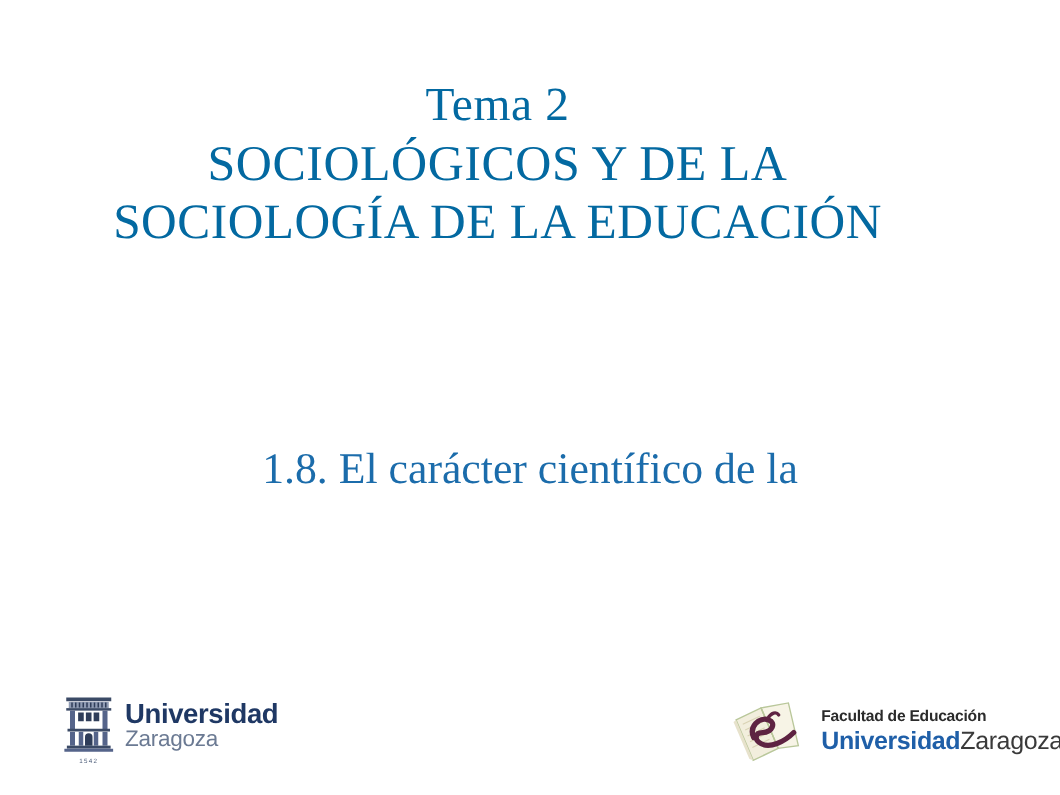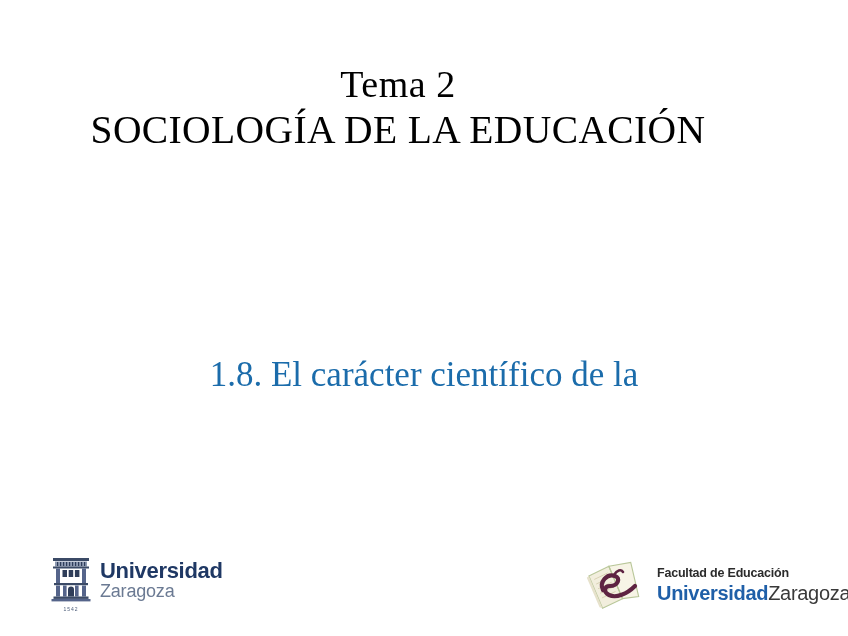--- a/index.html
+++ b/index.html
@@ -20,21 +20,21 @@
     box-sizing: border-box;
   }
 
   
   .title-block {
     position: absolute;
     left: 0;
     top: 62px;
     width: 796px;
     text-align: center;
-    color: #000000;
+    color: #0369a1;
     font-family: "Liberation Serif", "DejaVu Serif", serif;
   }
   .title-line {
     display: block;
     line-height: 1.18;
     white-space: nowrap;
     letter-spacing: 0.2px;
   }
   .title-line-1 {
     font-size: 38px;
@@ -156,20 +156,21 @@
     color: #3a3a3a;
   }
 </style>
 </head>
 <body>
 
 <div class="slide">
 
   <div class="title-block">
     <span class="title-line title-line-1">Tema 2</span>
+    <span class="title-line title-line-3">SOCIOLÓGICOS Y DE LA</span>
     <span class="title-line title-line-4">SOCIOLOGÍA DE LA EDUCACIÓN</span>
   </div>
 
   <div class="subtitle-block">
     <span class="subtitle-line">1.8. El carácter científico de la</span>
   </div>
 
   <div class="logo-unizar">
     <div class="unizar-mark">
       <svg width="42" height="50" viewBox="0 0 42 50" xmlns="http://www.w3.org/2000/svg">

